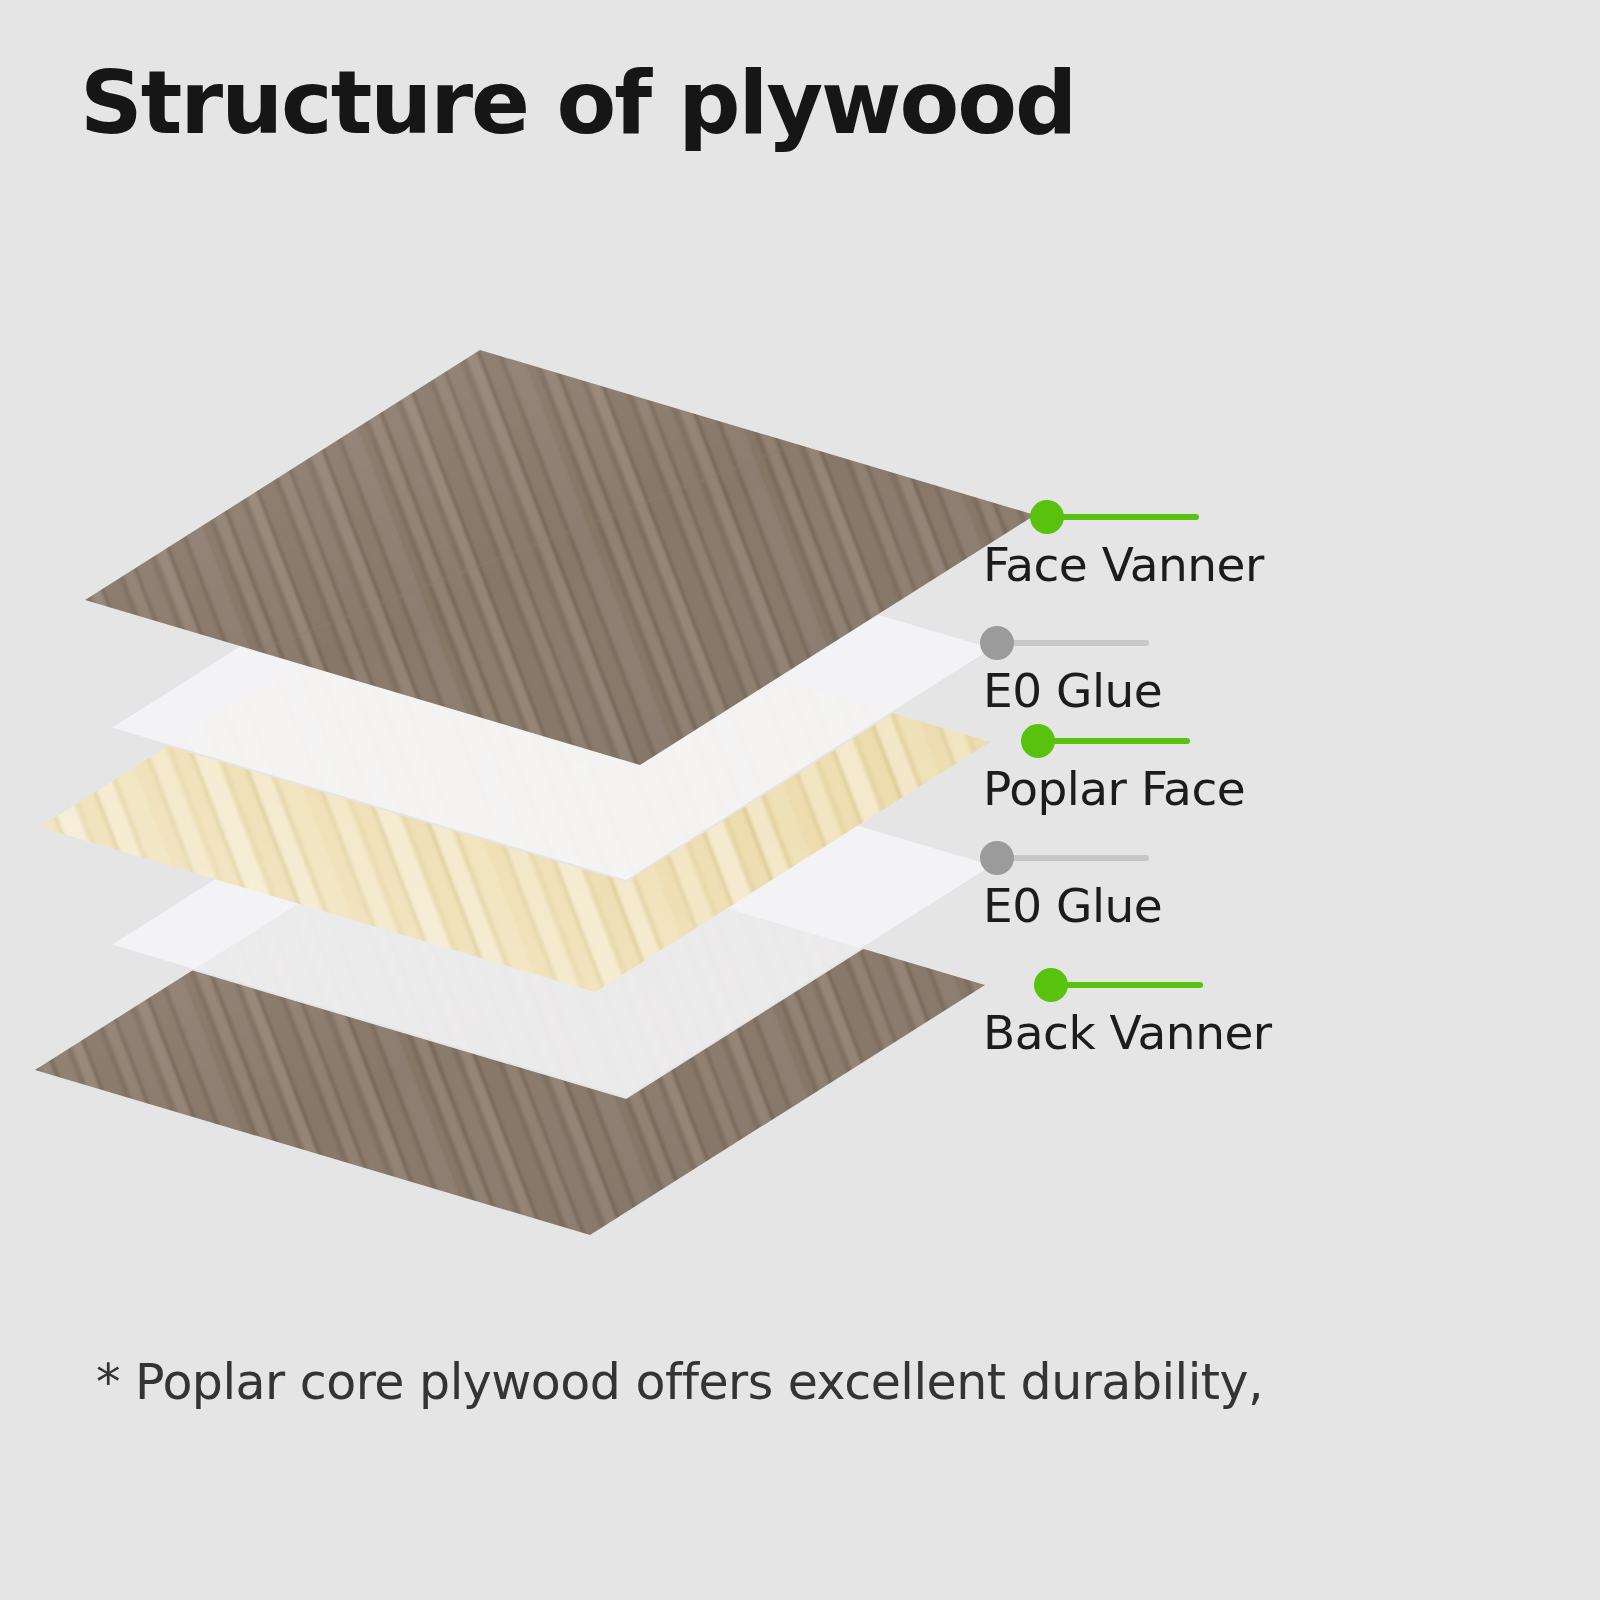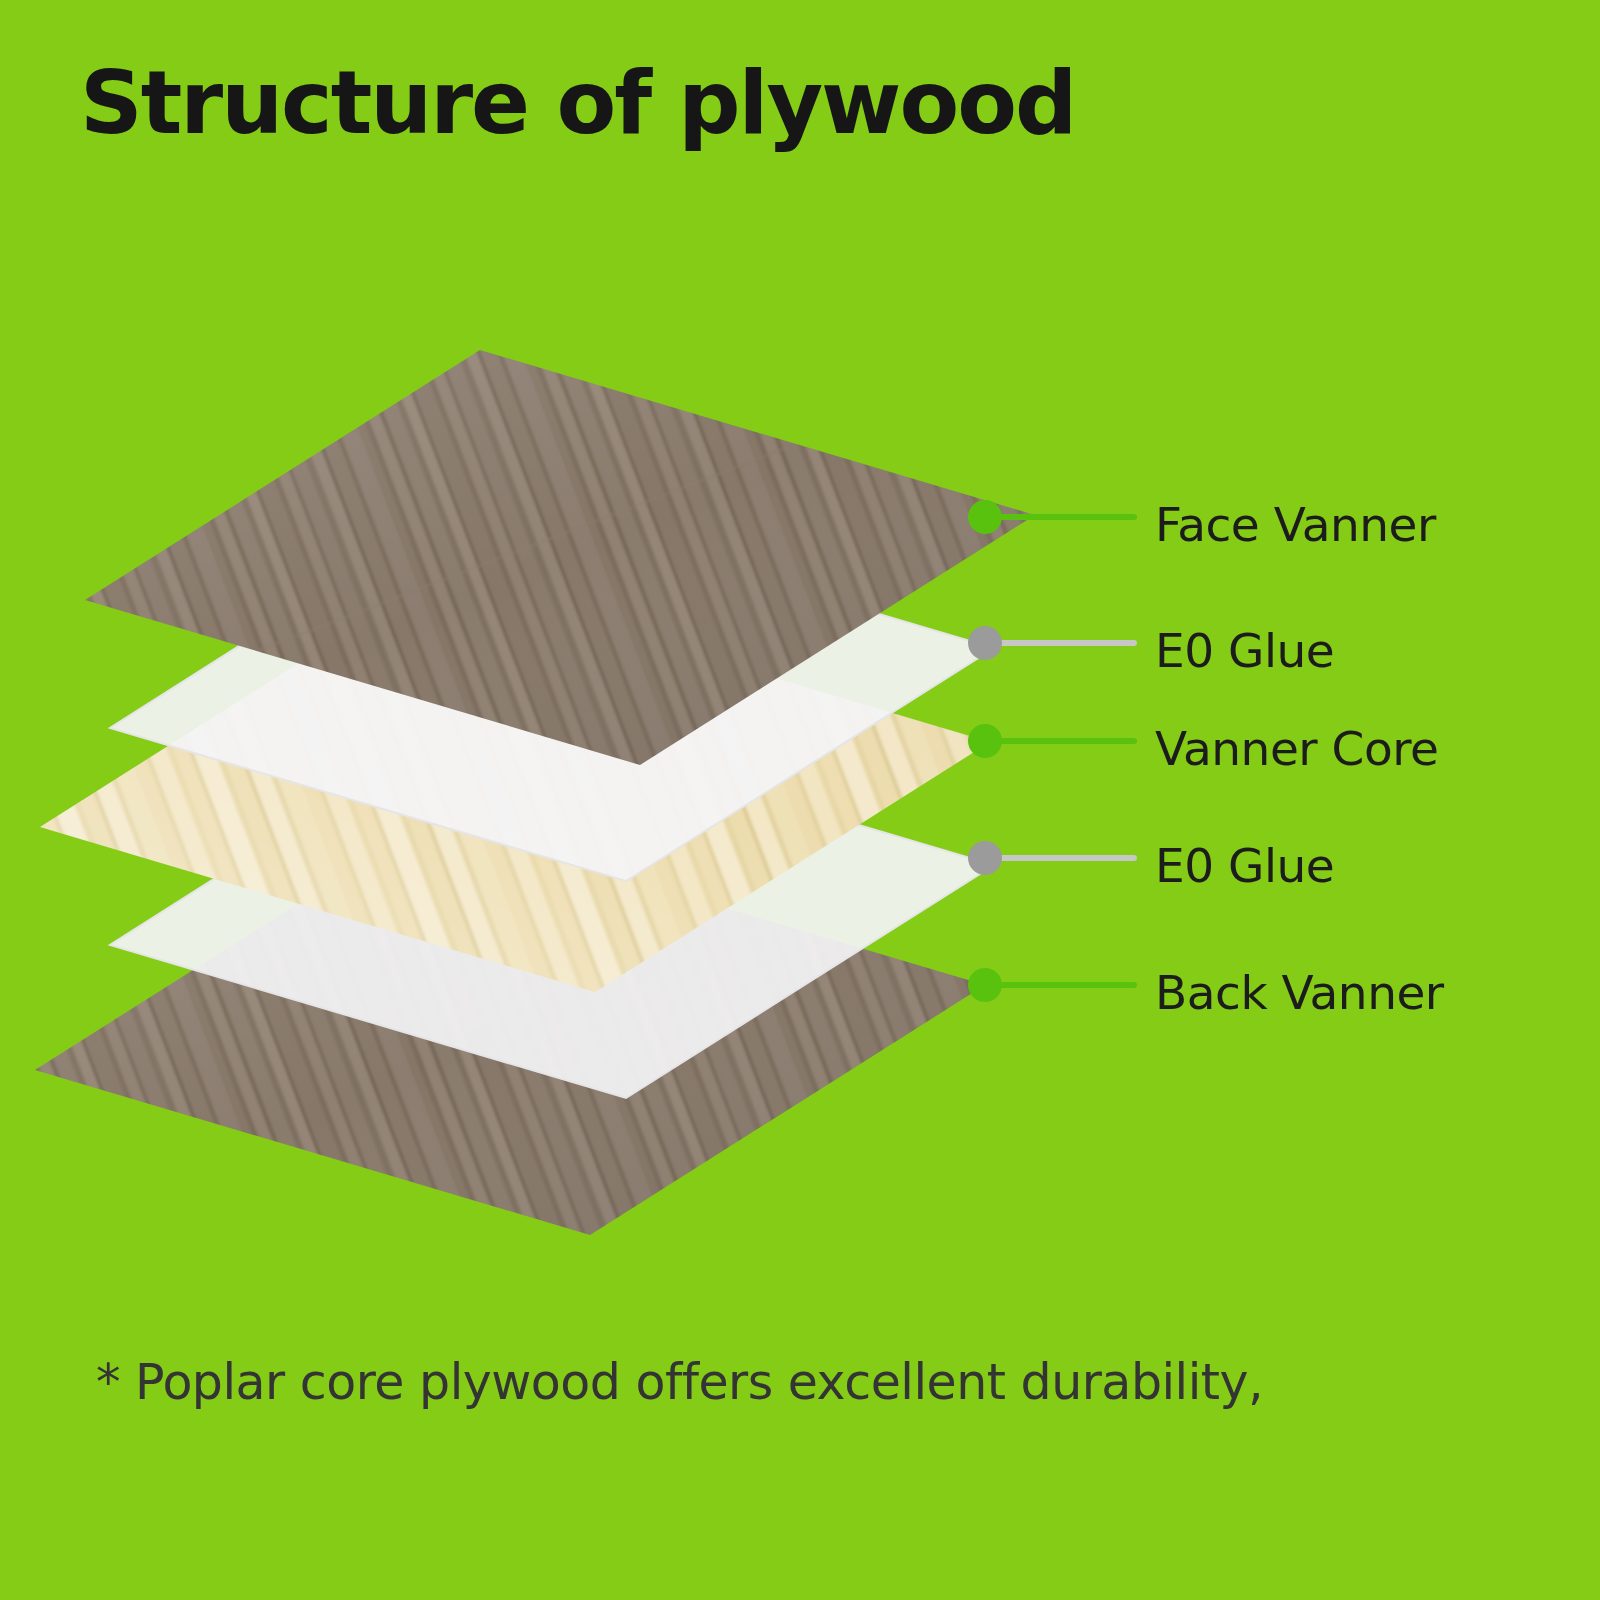--- a/index.html
+++ b/index.html
@@ -1,20 +1,20 @@
 <!DOCTYPE html>
 <html><head>
 <meta charset="utf-8">
 <style>
   html, body { margin: 0; padding: 0; background: #ffffff; }
   .canvas {
     position: relative;
     width: 1600px;
     height: 1600px;
-    background: #84cc16;
+    background: #e5e5e5;
     overflow: hidden;
     font-family: "DejaVu Sans", "Liberation Sans", sans-serif;
   }
   .page-title {
     position: absolute;
     left: 80px;
     top: 52px;
     margin: 0;
     font-size: 87px;
     font-weight: 800;
@@ -24,21 +24,23 @@
   }
   .diagram-svg {
     position: absolute;
     left: 0;
     top: 0;
   }
   .label-row {
     position: absolute;
     left: 967px;
     display: flex;
+    align-items: center;
     height: 40px;
+    flex-direction: column;
   }
   .leader-svg { display: block; flex: 0 0 auto; }
   .label-text {
     margin-left: 16px;
     font-size: 47px;
     font-weight: 500;
     letter-spacing: -0.5px;
     color: #1c1c1c;
     white-space: nowrap;
   }
@@ -168,21 +170,21 @@
       <circle cx="18" cy="20" r="17" fill="#9b9b9b"></circle>
     </svg>
     <span class="label-text">E0 Glue</span>
   </div>
 
   <div class="label-row" style="top:721px">
     <svg class="leader-svg" width="172" height="40" viewBox="0 0 172 40">
       <rect x="18" y="17" width="152" height="6" rx="3" fill="#58c20e"></rect>
       <circle cx="18" cy="20" r="17" fill="#58c20e"></circle>
     </svg>
-    <span class="label-text">Vanner Core</span>
+    <span class="label-text">Poplar Face</span>
   </div>
 
   <div class="label-row" style="top:838px">
     <svg class="leader-svg" width="172" height="40" viewBox="0 0 172 40">
       <rect x="18" y="17" width="152" height="6" rx="3" fill="#c7c7c7"></rect>
       <circle cx="18" cy="20" r="17" fill="#9b9b9b"></circle>
     </svg>
     <span class="label-text">E0 Glue</span>
   </div>
 

